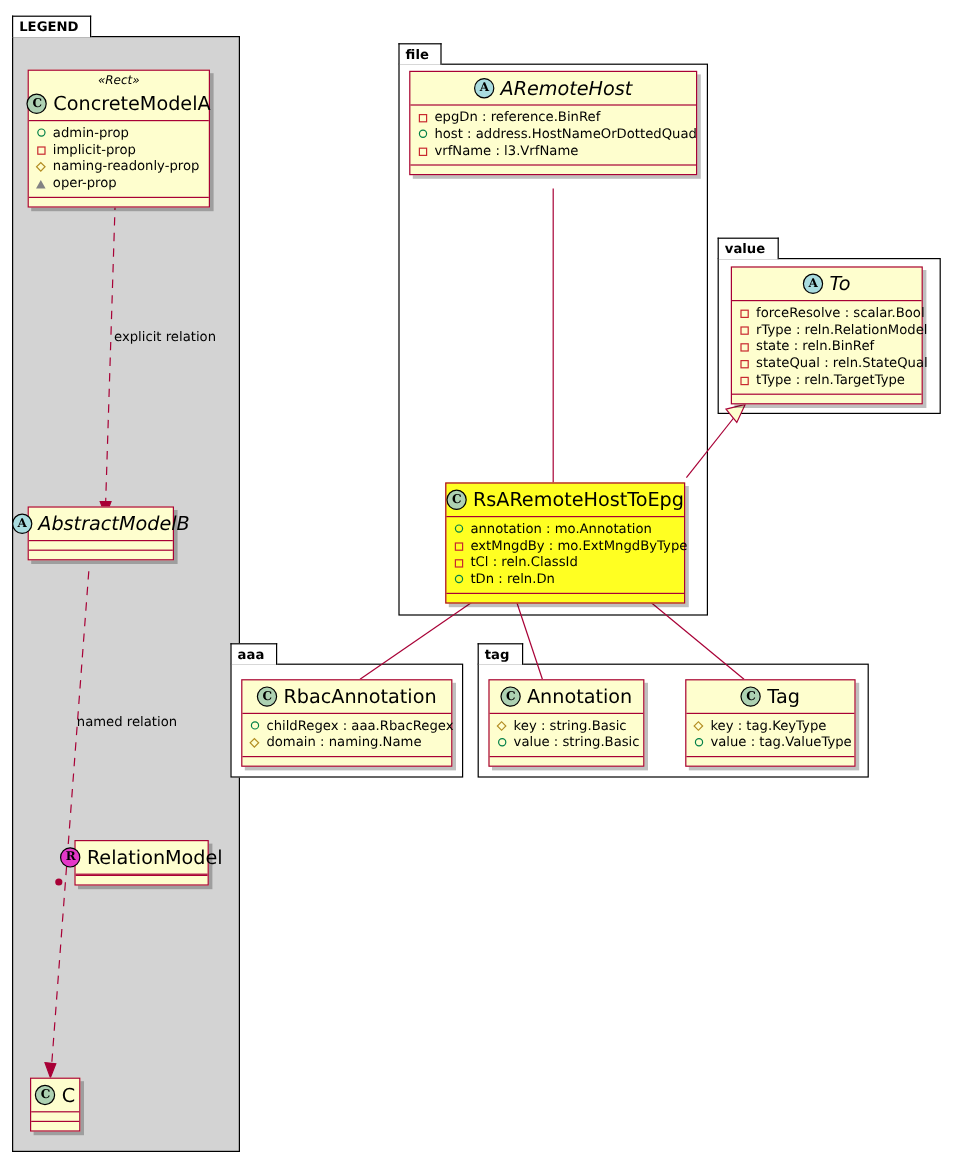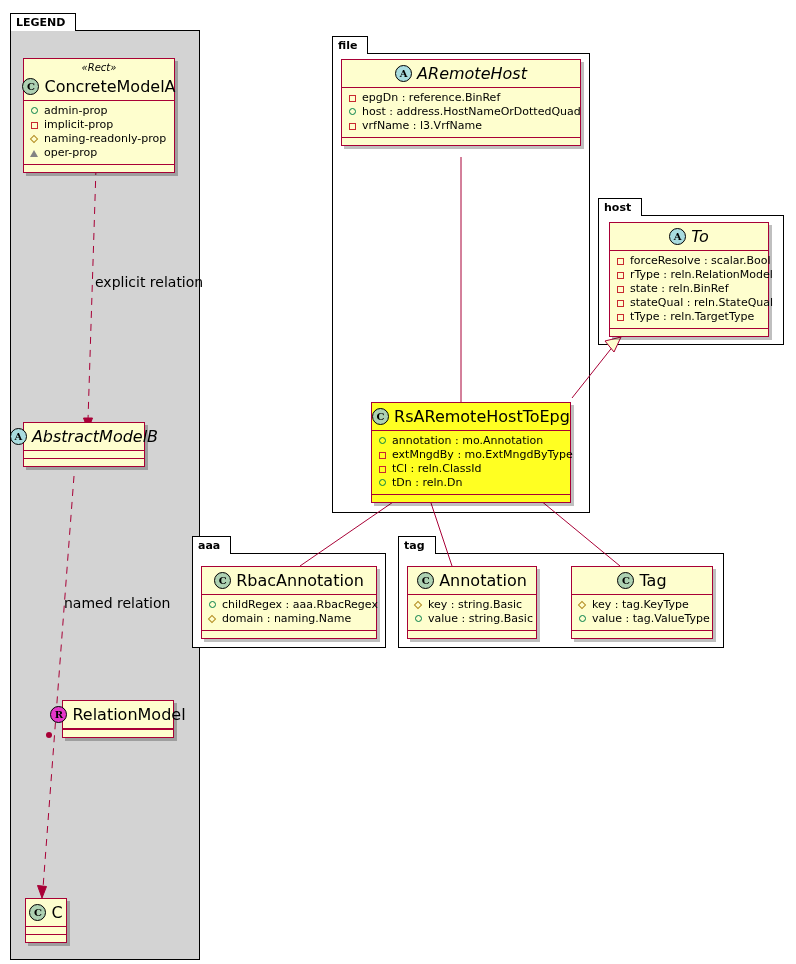--- a/index.html
+++ b/index.html
@@ -104,21 +104,21 @@
   }
   .vis.pkgv .inner {
     position:absolute; left:1.2px; top:3px;
     width:0; height:0;
     border-left:3.3px solid transparent;
     border-right:3.3px solid transparent;
     border-bottom:5px solid #fefece;
   }
 
   .edge-label {
-    position:absolute; font-size:14px; white-space:nowrap; background:transparent;
+    position:absolute; font-size:11px; white-space:nowrap; background:transparent;
   }
 </style>
 </head>
 <body>
 
 <div class="canvas">
 
   <div class="pkg legend" style="left:10px; top:13px; width:190px; height:947px;">
     <div class="pkg-body"></div>
     <div class="pkg-tab">
@@ -129,21 +129,21 @@
   <div class="pkg" style="left:332px; top:36px; width:258px; height:477px;">
     <div class="pkg-body"></div>
     <div class="pkg-tab">
       <span>file</span>
     </div>
   </div>
 
   <div class="pkg" style="left:598px; top:198px; width:186px; height:147px;">
     <div class="pkg-body"></div>
     <div class="pkg-tab">
-      <span>host</span>
+      <span>value</span>
     </div>
   </div>
 
   <div class="pkg" style="left:192px; top:536px; width:194px; height:112px;">
     <div class="pkg-body"></div>
     <div class="pkg-tab">
       <span>aaa</span>
     </div>
   </div>
 

